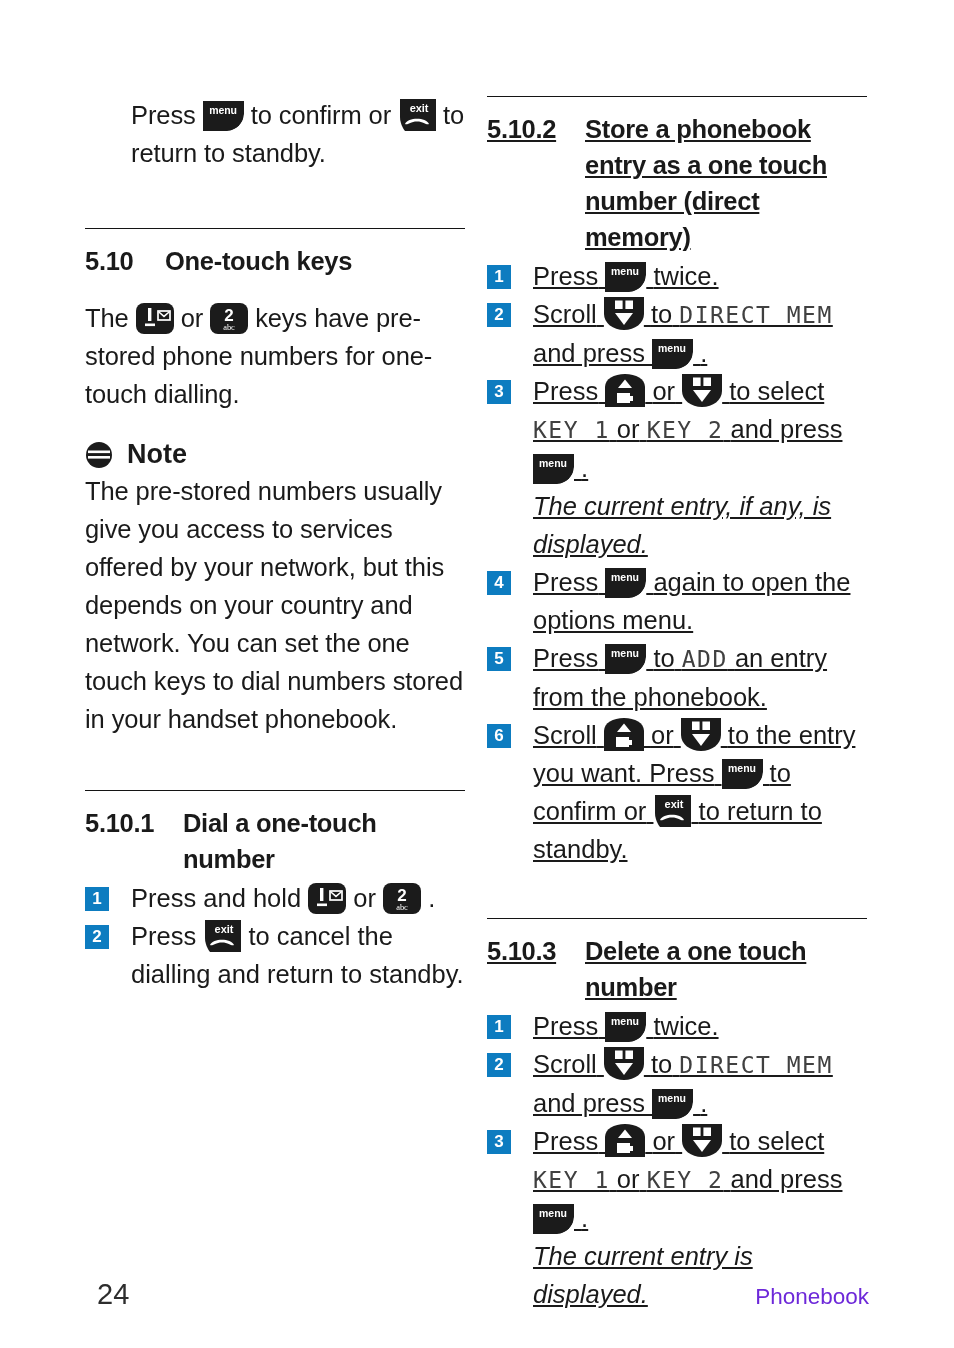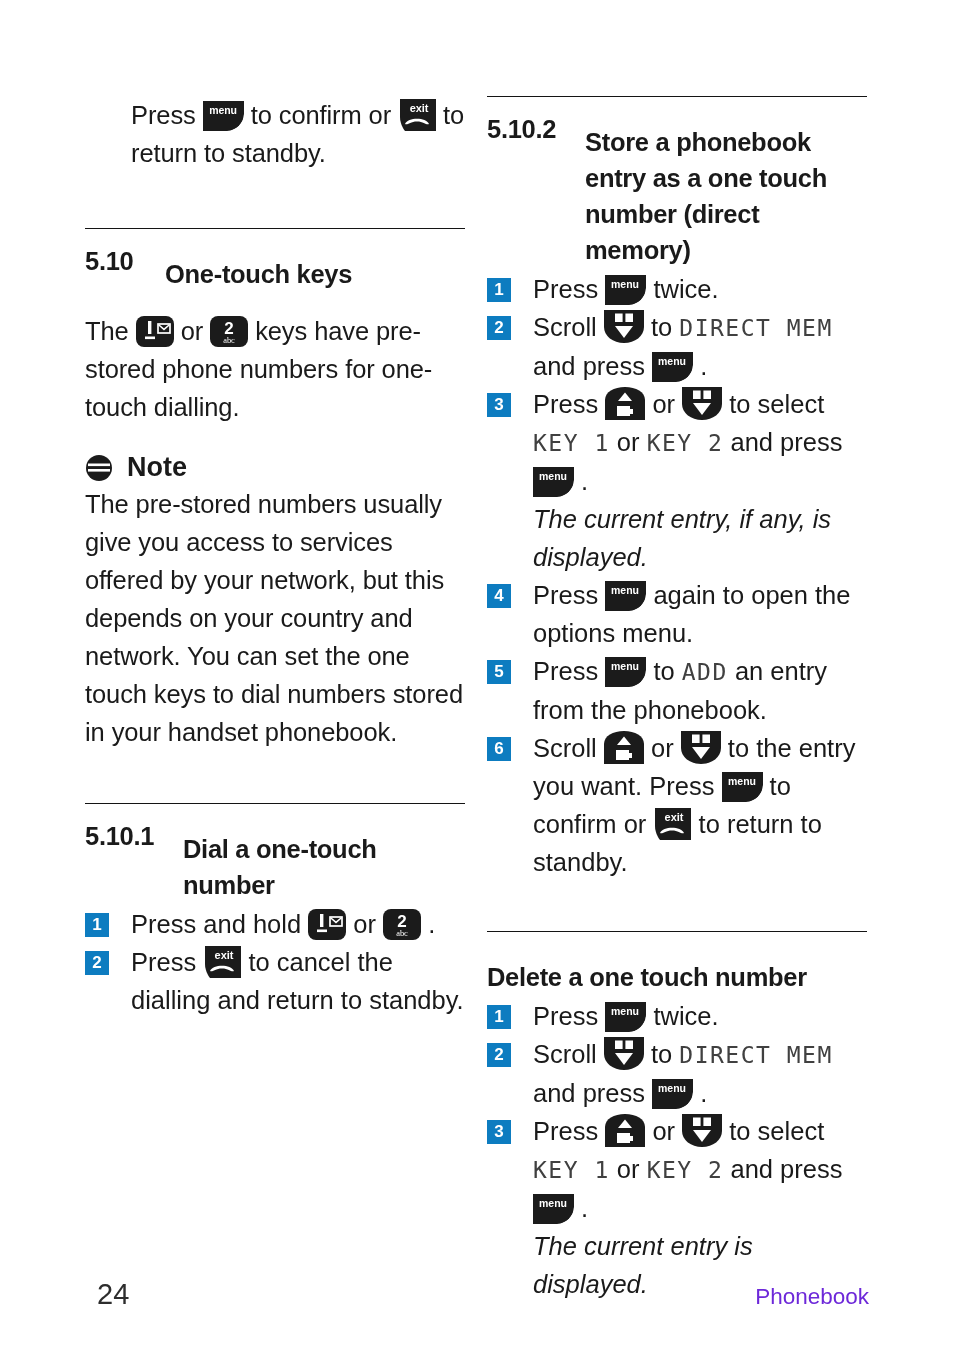--- a/index.html
+++ b/index.html
@@ -12,21 +12,21 @@
     overflow:hidden;
   }
   .page { position:absolute; inset:0; }
 
   .col {
     position:absolute;
     top:96px;
     width:380px;
   }
   .col-left  { left:85px; }
-  .col-right { left:487px; }
+  .col-right { left:487px;text-decoration:underline; }
 
   
   .para {
     font-size:25.5px;
     line-height:38px;
     letter-spacing:-0.1px;
   }
   .indent { padding-left:46px; text-indent:-0px; }
 
   .rule {
@@ -38,21 +38,21 @@
   .h2, .h3 {
     font-weight:bold;
     font-size:25.5px;
     line-height:36px;
     display:flex;
     gap:0;
     letter-spacing:-0.3px;
   }
   .h2 .num { width:80px; flex:0 0 80px; }
   .h3 .num { width:98px; flex:0 0 98px; }
-  .h2 .txt, .h3 .txt { flex:1;margin-top:13px; }
+  .h2 .txt, .h3 .txt { flex:1; }
 
   
   .note-head {
     display:flex; align-items:center; gap:14px;
     font-weight:bold; font-size:27px;
     margin:14px 0 2px 0;
   }
 
   
   .steps { margin:0; padding:0; list-style:none; }
@@ -338,20 +338,21 @@
         <span>to confirm or</span>
         <span class="key k-exit"><svg viewBox="0 0 38 32" width="38" height="32">
               <use href="#ic-exit"></use>
             </svg></span>
         <span>to return to standby.</span>
       </li>
     </ul>
 
     <hr class="rule" style="margin-top:50px;">
     <div class="h3">
+      <span class="num">5.10.3</span>
       <span class="txt">Delete a one touch number</span>
     </div>
 
     <ul class="steps" style="margin-top:2px;">
       <li class="step">
         <span class="badge" style="background: rgb(13, 124, 192);">1</span>
         <span>Press</span>
         <span class="key k-menu"><svg viewBox="0 0 41 30" width="41" height="30">
               <use href="#ic-menu"></use>
             </svg></span>

